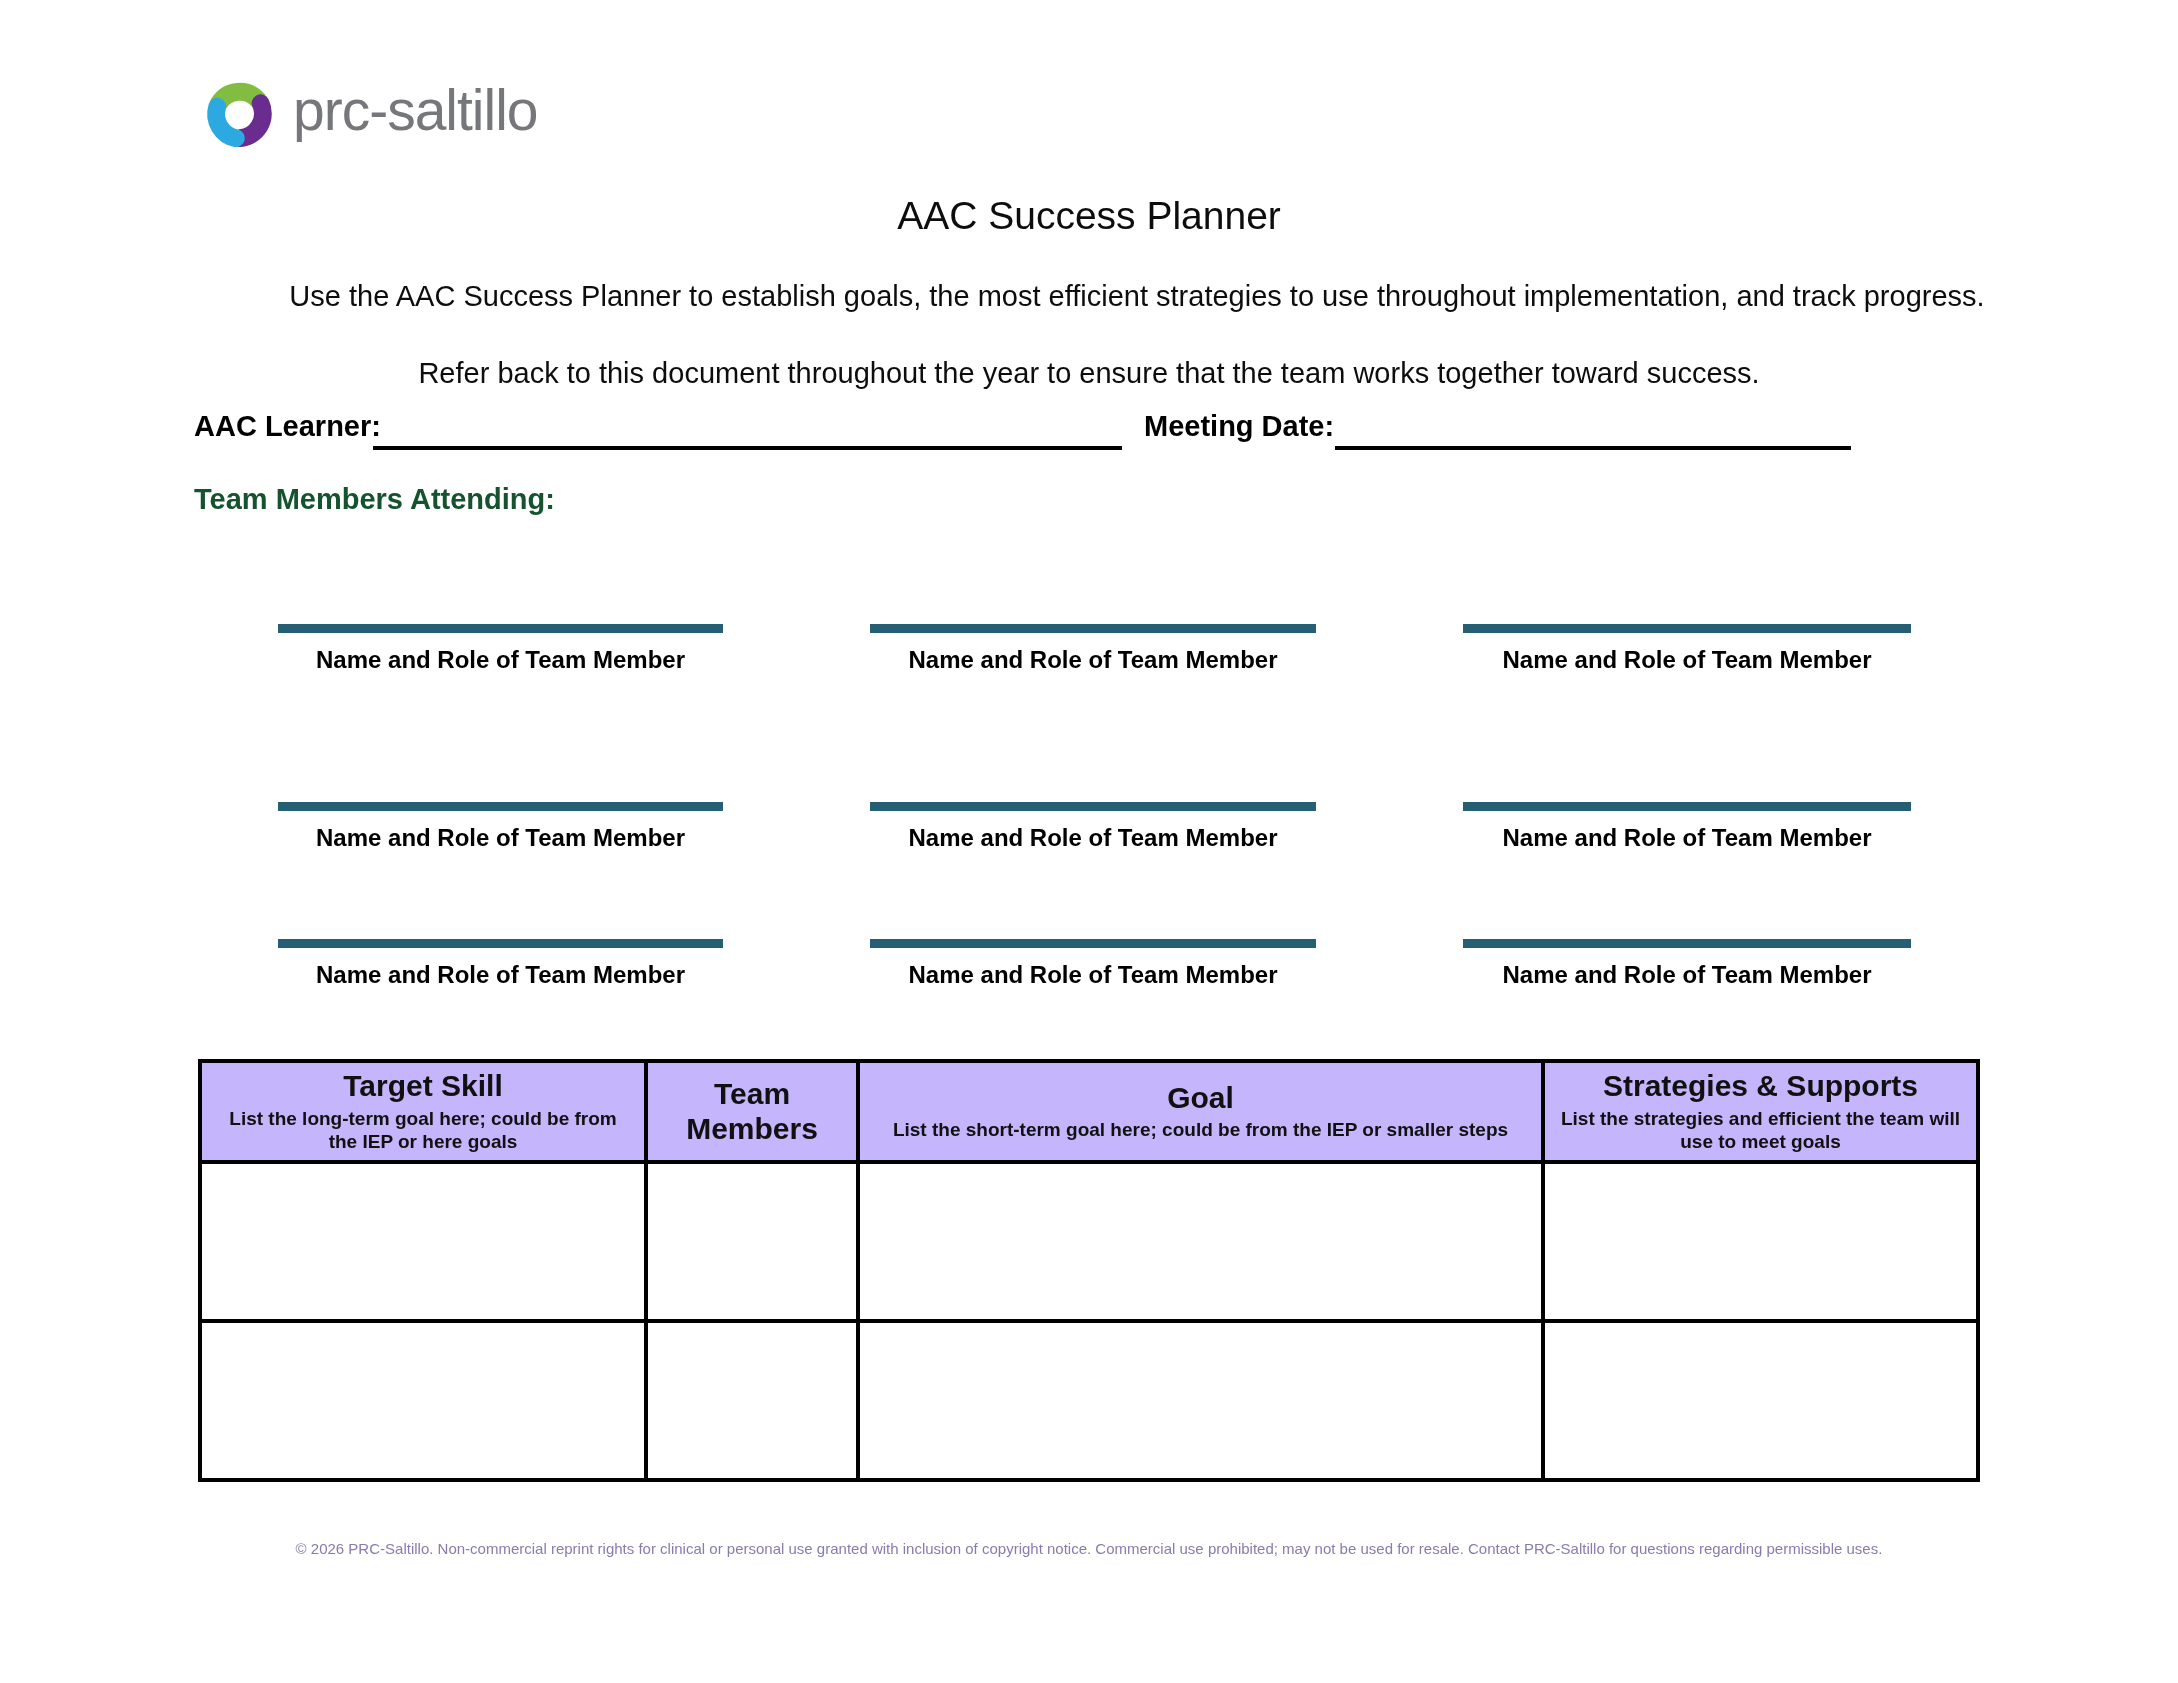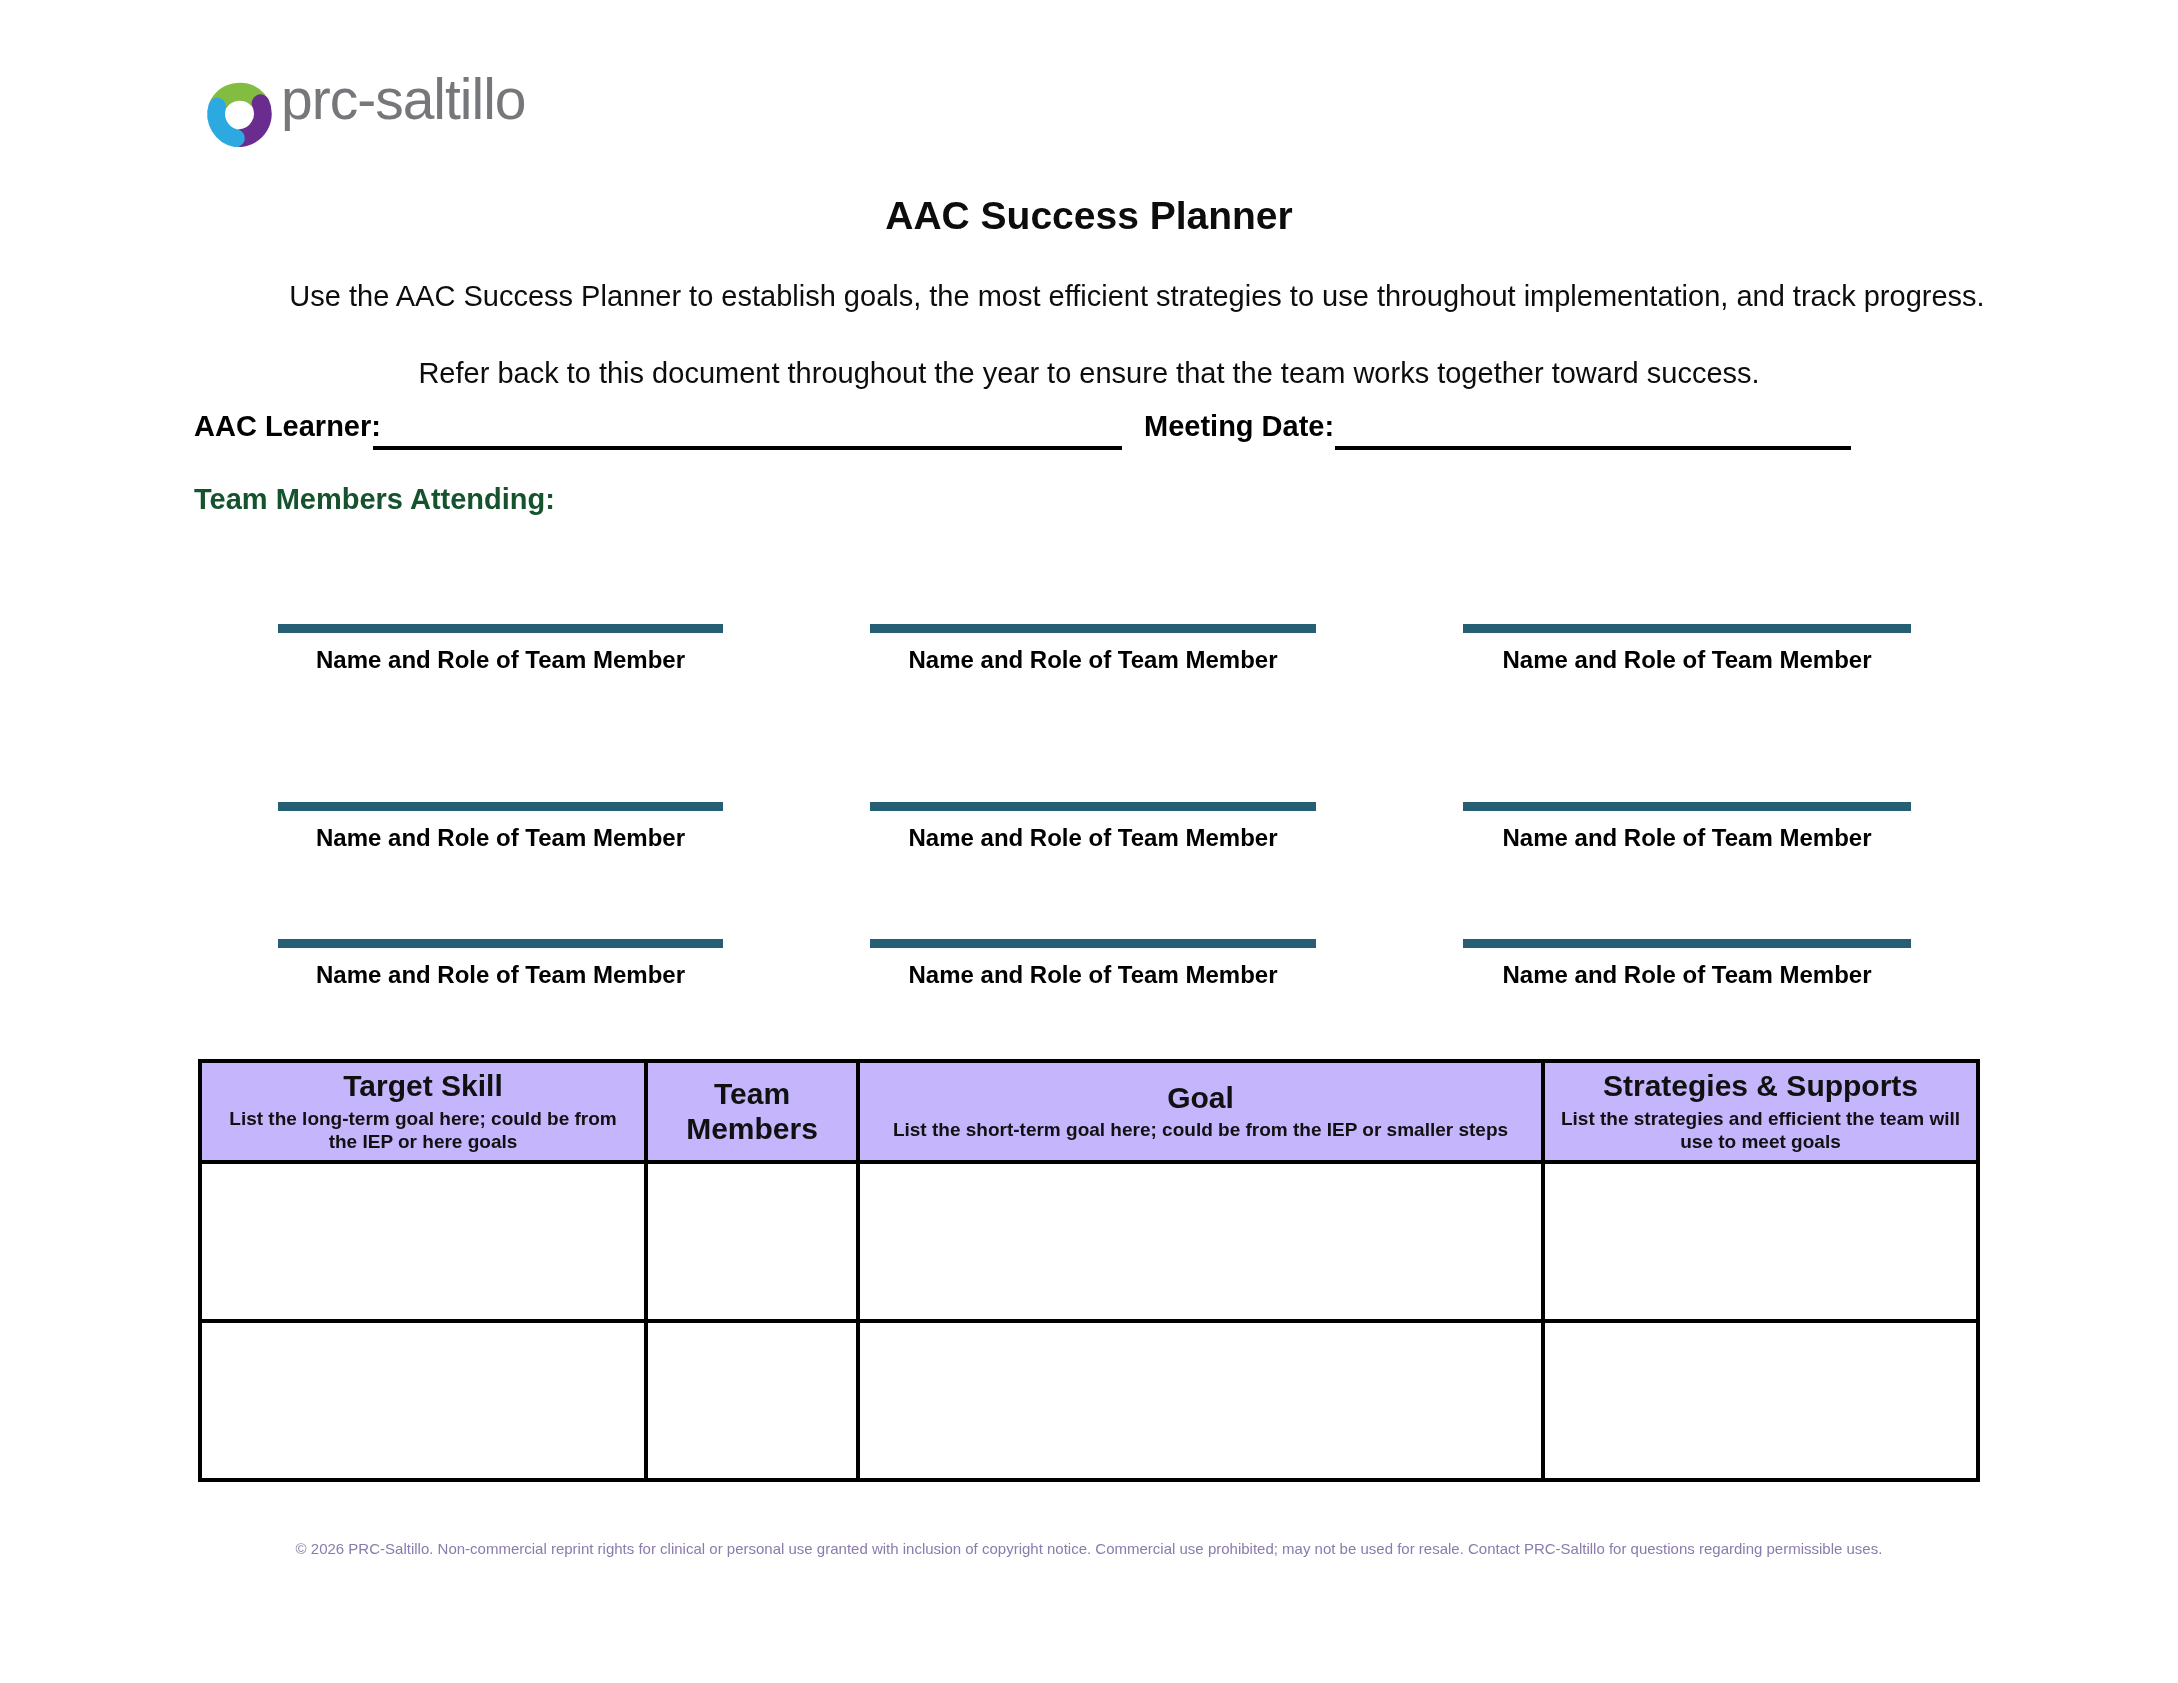--- a/index.html
+++ b/index.html
@@ -2,27 +2,27 @@
 <html><head>
 <meta charset="utf-8">
 <style>
   html,body { margin:0; padding:0; background:#ffffff; }
   .page {
     position:relative; width:2178px; height:1683px; background:#ffffff;
     font-family:"Liberation Sans", sans-serif; color:#111; overflow:hidden;
   }
 
   
-  .brand { position:absolute; left:196px; top:71px; display:flex; gap:0; }
+  .brand { position:absolute; left:196px; top:71px; display:flex; align-items:center; gap:12px; }
   .brand-icon { width:85px; height:85px; }
   .brand-text { font-size:57px; font-weight:400; color:#76777A; letter-spacing:-1px; line-height:1; padding-bottom:6px; }
 
   
   .title { position:absolute; top:194px; left:0; width:100%; margin:0; text-align:center;
-           font-size:39px; font-weight:700; color:#0d0d0d; }
+           font-size:39px; font-weight:400; color:#0d0d0d; }
   .intro { position:absolute; left:0; width:100%; margin:0; text-align:center;
            font-size:29px; font-weight:400; color:#0d0d0d; }
   .intro-1 { top:280px;margin-left:48px; }
   .intro-2 { top:324px;margin-top:33px; }
 
   
   .field-label { position:absolute; font-size:29px; font-weight:700; color:#000; white-space:nowrap; }
   .label-learner { left:194px; top:410px; }
   .label-date   { left:1144px; top:410px; }
   .blank-line { position:absolute; top:406px; height:40px; border-bottom:4px solid #000; }

